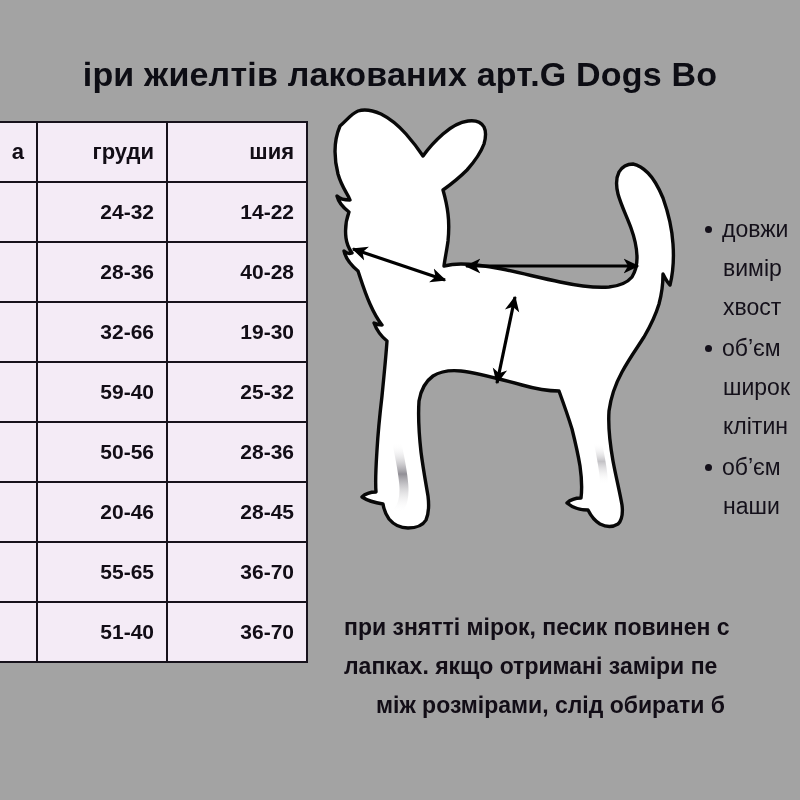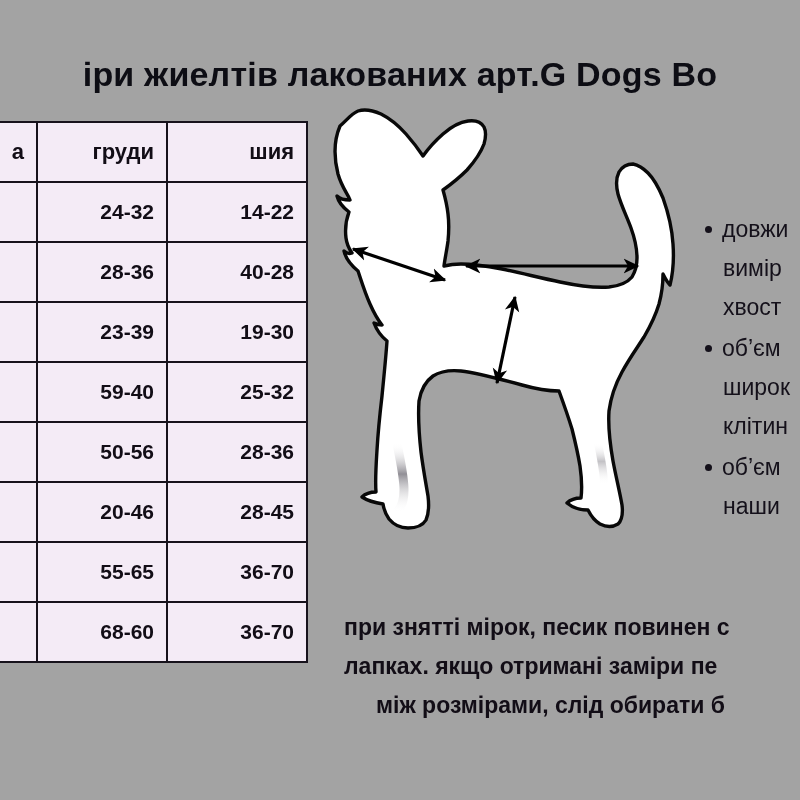--- a/index.html
+++ b/index.html
@@ -137,21 +137,21 @@
         <td>24-32</td>
         <td>14-22</td>
       </tr>
       <tr>
         <td></td>
         <td>28-36</td>
         <td>40-28</td>
       </tr>
       <tr>
         <td></td>
-        <td>23-39</td>
+        <td>32-66</td>
         <td>19-30</td>
       </tr>
       <tr>
         <td></td>
         <td>59-40</td>
         <td>25-32</td>
       </tr>
       <tr>
         <td></td>
         <td>50-56</td>
@@ -162,21 +162,21 @@
         <td>20-46</td>
         <td>28-45</td>
       </tr>
       <tr>
         <td></td>
         <td>55-65</td>
         <td>36-70</td>
       </tr>
       <tr>
         <td></td>
-        <td>68-60</td>
+        <td>51-40</td>
         <td>36-70</td>
       </tr>
     </tbody>
   </table>
 
   <div id="dog-wrap">
     <svg viewBox="0 0 382 425" xmlns="http://www.w3.org/2000/svg">
       <defs>
         <marker id="ah" viewBox="0 0 10 10" refX="8.6" refY="5" markerWidth="5.2" markerHeight="5.2" orient="auto-start-reverse">
           <path d="M0,0.6 L9.4,5 L0,9.4 L2.6,5 Z" fill="#000"></path>

